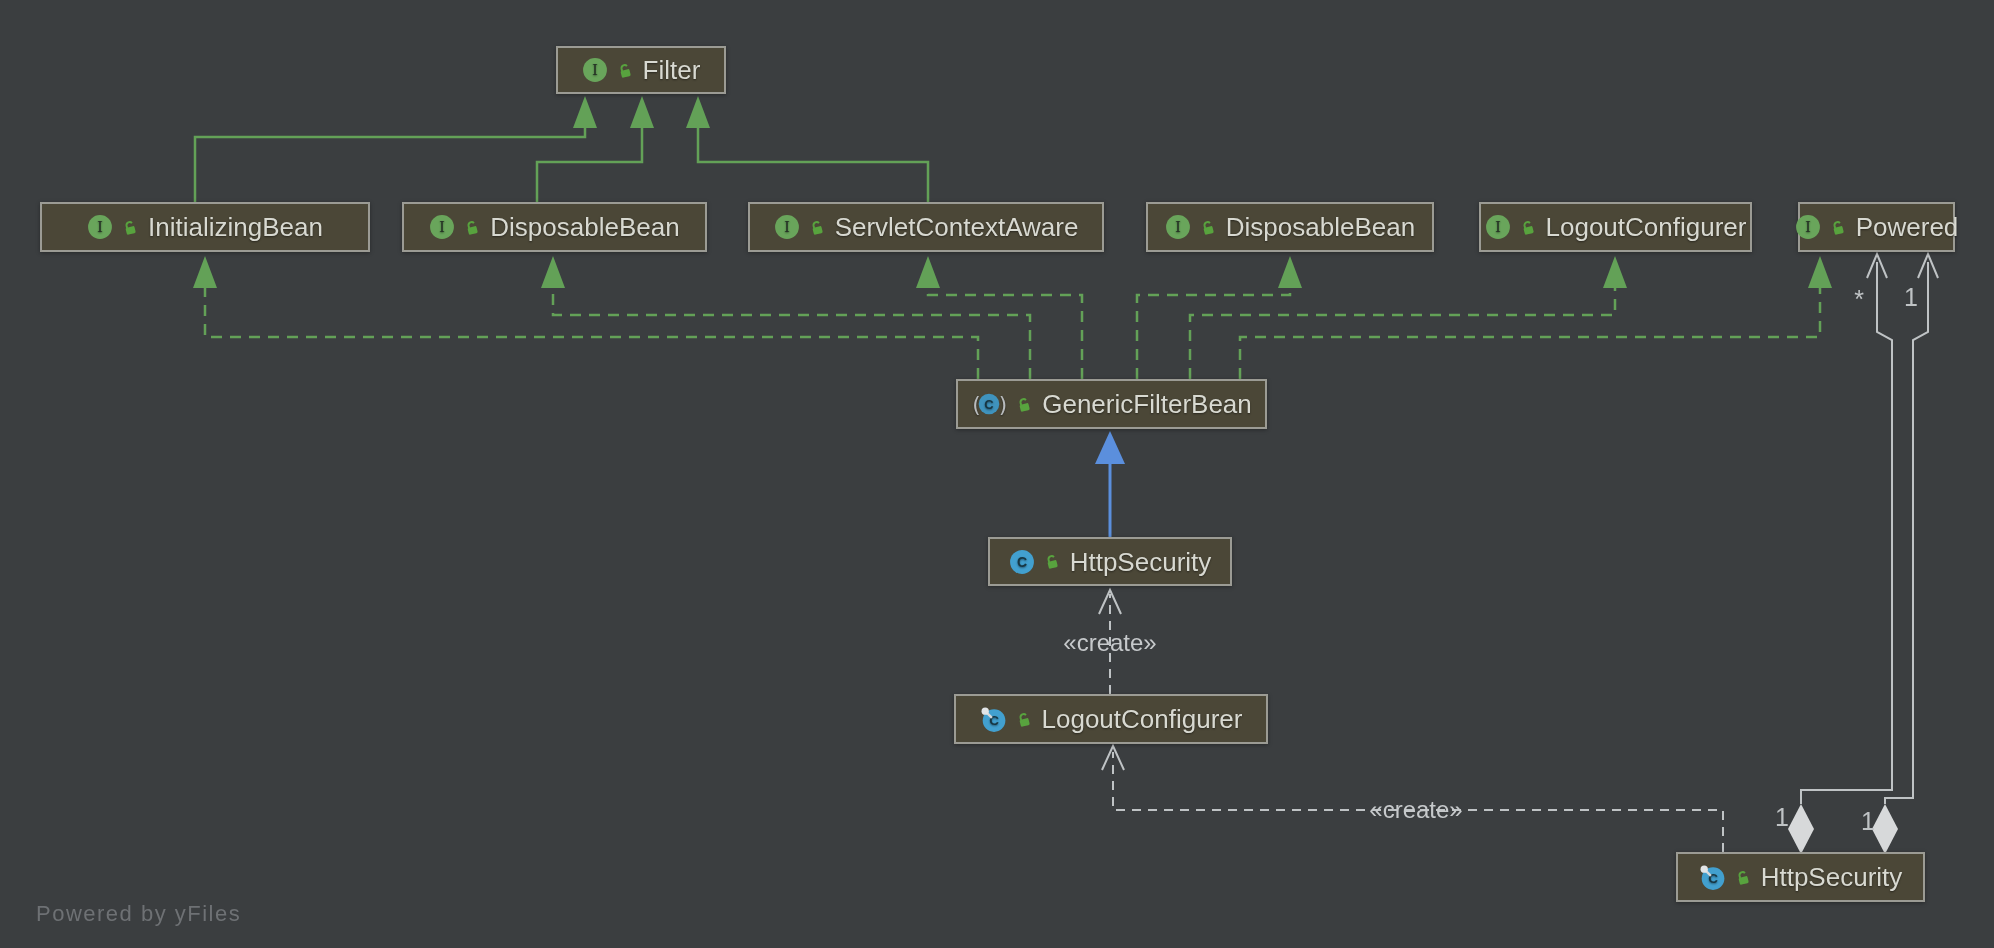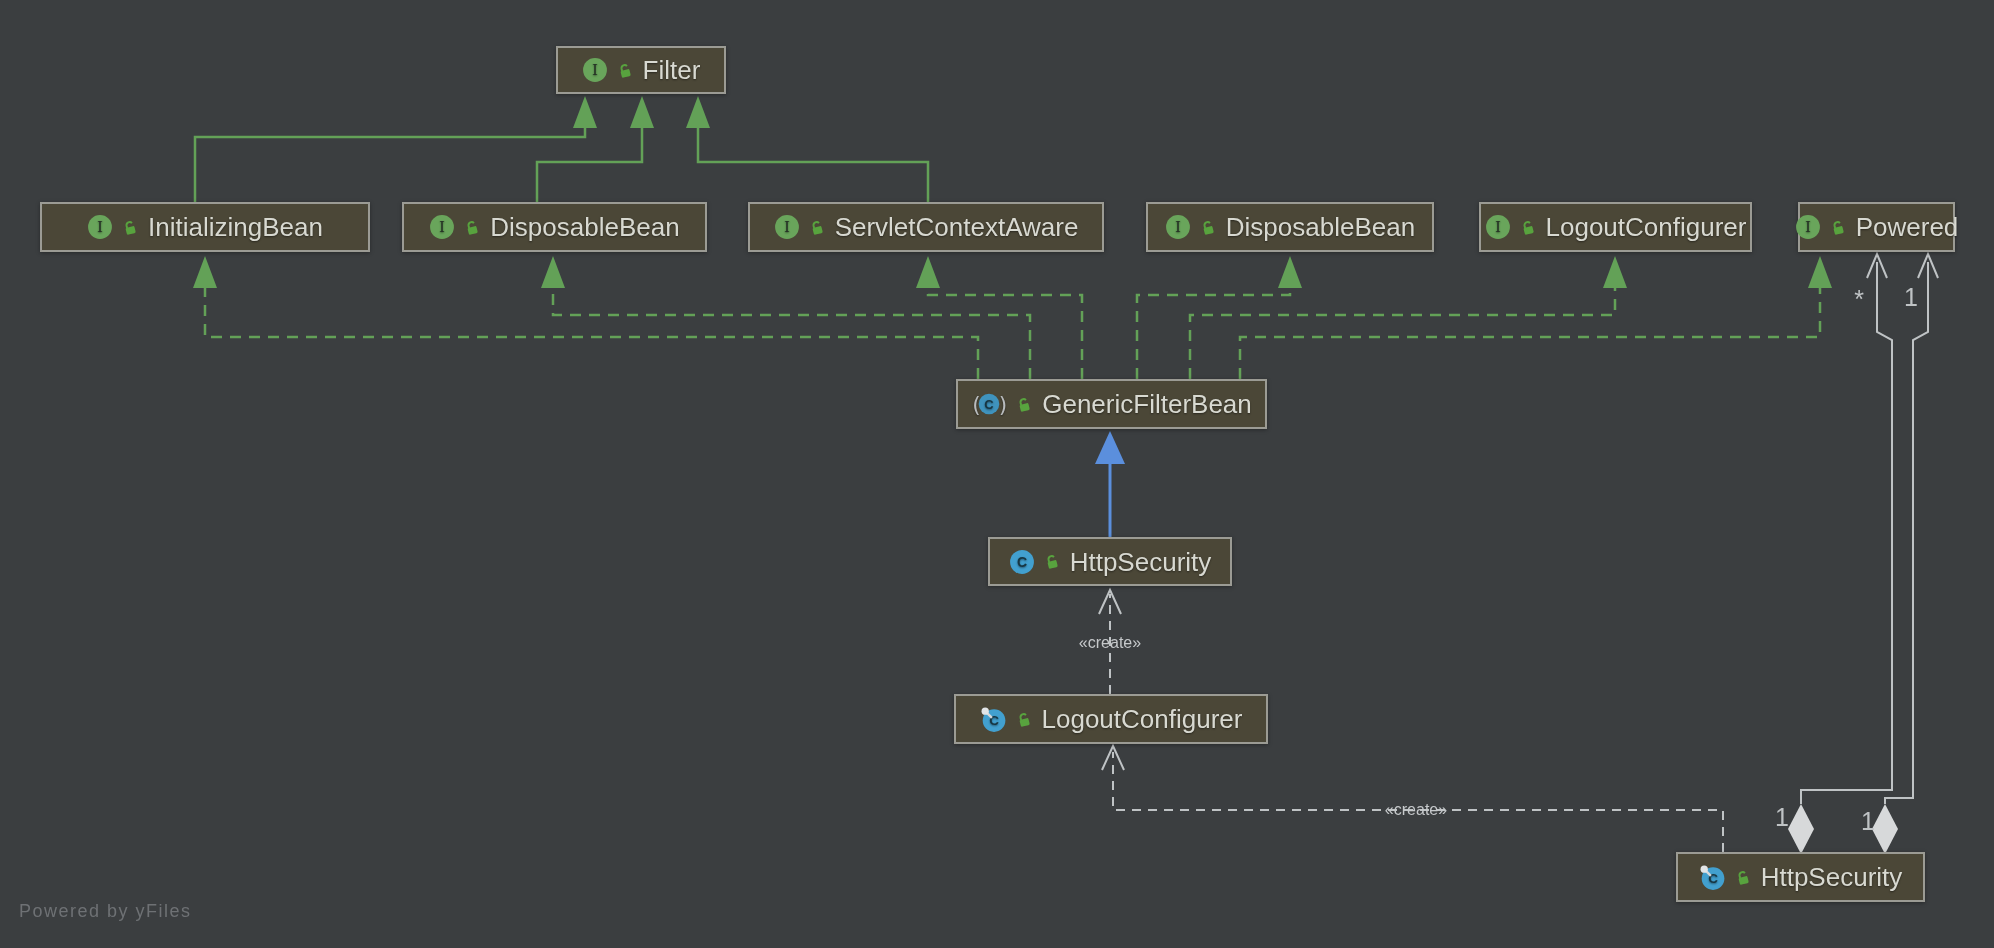--- a/index.html
+++ b/index.html
@@ -24,23 +24,23 @@
   .edge-green-dashed{stroke:var(--green);stroke-width:2.5;fill:none;stroke-dasharray:11 8;}
   .arrow-green{fill:var(--green);stroke:none;}
   .edge-blue{stroke:var(--blue);stroke-width:3;fill:none;}
   .arrow-blue{fill:var(--blue);stroke:none;}
   .edge-gray-dashed{stroke:var(--gray_edge);stroke-width:2;fill:none;stroke-dasharray:9 7;}
   .edge-gray{stroke:var(--gray_edge);stroke-width:2;fill:none;}
   .arrow-open{stroke:var(--gray_edge);stroke-width:2;fill:none;}
   .diamond{fill:var(--diamond);stroke:none;}
   .mult{fill:var(--gray_edge);font-size:25px;font-family:"Liberation Sans",sans-serif;text-anchor:middle;}
   .create-label{position:absolute;transform:translate(-50%,-50%);color:var(--create_text);
-        font-size:16px;white-space:nowrap;}
-  .footer{position:absolute;left:19px;top:901px;color:var(--footer_text);
-        font-size:18px;letter-spacing:1.5px;}
+        font-size:24px;white-space:nowrap;}
+  .footer{position:absolute;left:36px;top:901px;color:var(--footer_text);
+        font-size:22px;letter-spacing:1.5px;}
 </style>
 </head>
 <body>
 
 <div class="stage">
 
   <svg class="edges" width="1994" height="948" viewBox="0 0 1994 948">
 
     <g>
       <path class="edge-green" d="M195,202 V137 H585 V128"></path>

